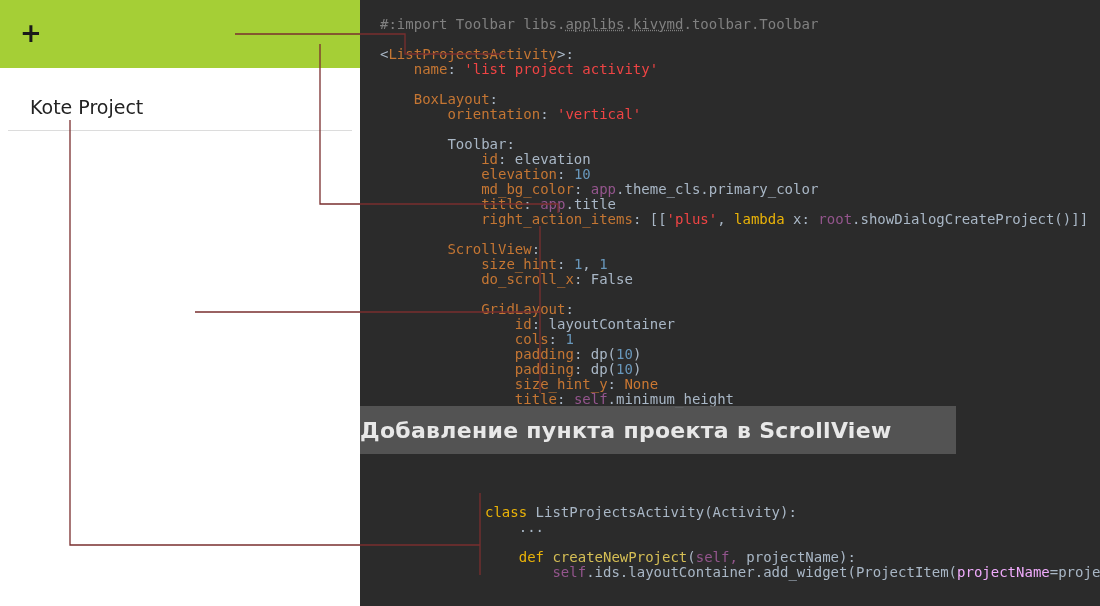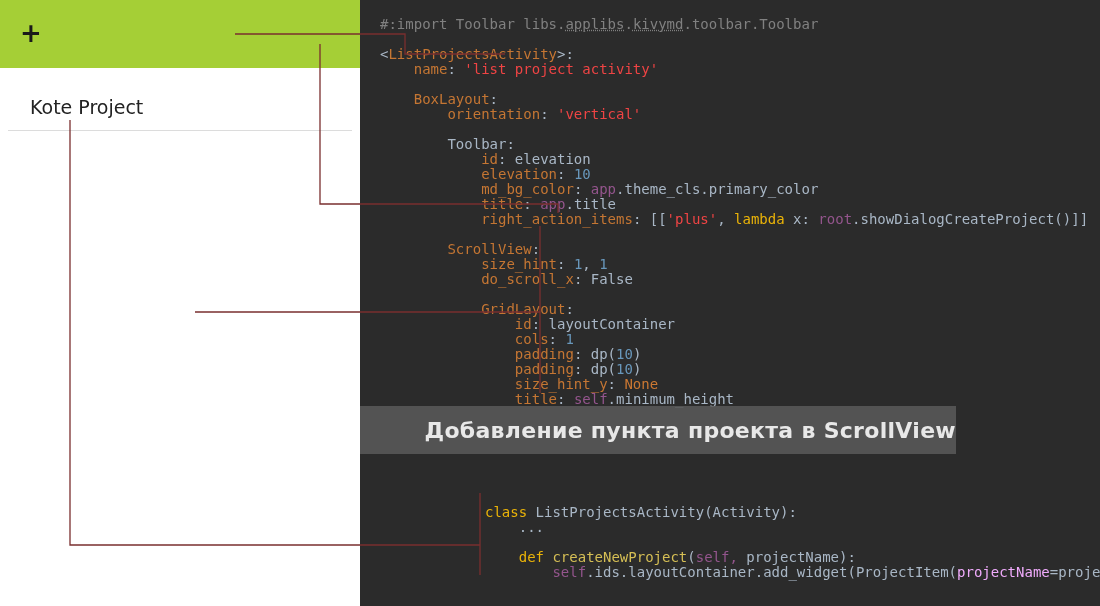--- a/index.html
+++ b/index.html
@@ -80,21 +80,21 @@
   .c-underline { text-decoration: underline dotted #808080; }
 
   
   .banner {
     position: absolute;
     left: 360px; top: 406px;
     width: 596px; height: 48px;
     background: rgba(90,90,90,0.85);
     display: flex;
     align-items: center;
-    justify-content: flex-end;
+    justify-content: flex-start;
     color: #e8e8e8;
     font-size: 22px;
     font-weight: 700;
     letter-spacing: 0.3px;
   }
 
   
   .overlay {
     position: absolute;
     left: 0; top: 0;

